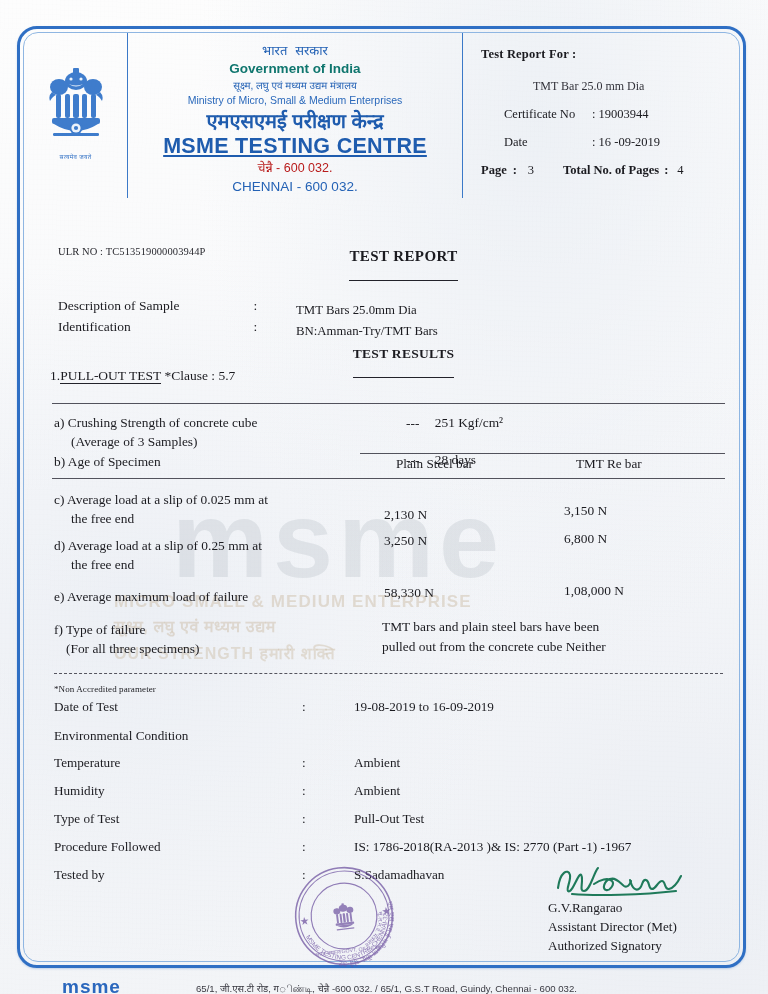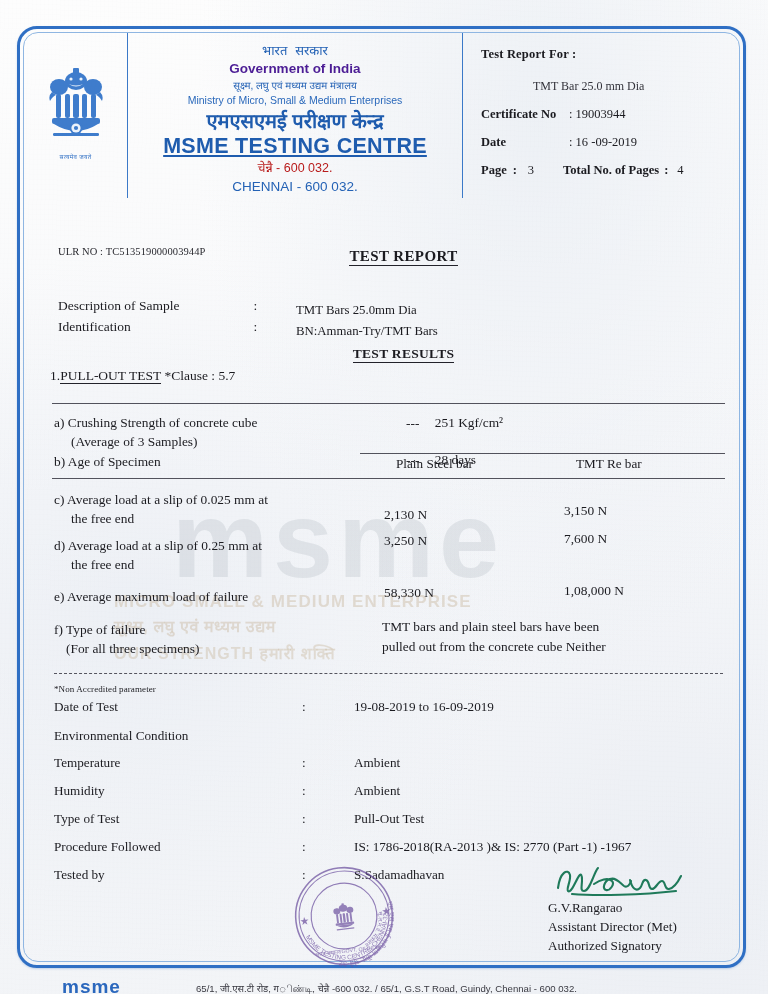--- a/index.html
+++ b/index.html
@@ -84,21 +84,21 @@
   .h-hindi-small {
     font-size: 13px;
     font-family: Liberation Mono, monospace;
     color: #2462b5;
     line-height: 1.25;
   }
   .h-goi {
     font-size: 13.5px;
     font-weight: bold;
     font-family: "Liberation Sans", sans-serif;
-    color: #4c1d95;
+    color: #0f766e;
     line-height: 1.4;
   }
   .h-ministry-hi {
     font-size: 10px;
     font-family: "Liberation Sans", sans-serif;
     color: #2462b5;
     line-height: 1.35;
   }
   .h-ministry-en {
     font-size: 10.5px;
@@ -146,21 +146,21 @@
     margin-top: 17px;
     padding-left: 52px;
     font-size: 12px;
     color: #32323a;
   }
   .hr-row {
     margin-top: 13px;
     display: flex;
     font-size: 12.5px;
   }
-  .hr-lbl { font-weight: bold; width: 88px; }
+  .hr-lbl { font-weight: normal; width: 88px; margin-left: 23px; }
   .hr-val { font-weight: normal; }
   .hr-pagerow {
     margin-top: 13px;
     display: flex;
     align-items: baseline;
     font-size: 12.5px;
   }
   .hr-pagerow .pg-lbl { font-weight: bold; }
   .hr-pagerow .pg-num { margin-left: 11px; }
   .hr-pagerow .tot-lbl { font-weight: bold; margin-left: 29px; }
@@ -229,21 +229,21 @@
   }
   .doc-title {
     position: absolute;
     left: 0; right: 0; top: 48px;
     text-align: center;
     padding-left: 44px;
     font-size: 15px;
     font-weight: bold;
     letter-spacing: .4px;
   }
-  .ul { border-bottom: 1.3px solid #22222a; padding-bottom: 1px; }
+  .ul { border-bottom: 1.3px solid #22222a; padding-bottom: 16px; }
 
   .desc {
     position: absolute;
     left: 34px; top: 96px;
     font-size: 13.5px;
     line-height: 1.55;
   }
   .desc .lbl { display: inline-block; width: 192px; }
   .desc-vals {
     position: absolute;
@@ -507,21 +507,21 @@
     <div style="padding-left:17px">the free end</div>
   </div>
   <div class="col-mid" style="top:307px">2,130 N</div>
   <div class="col-right" style="top:303px">3,150 N</div>
 
   <div class="row r-label" style="top:336px">
     <div>d) Average load at a slip of 0.25 mm at</div>
     <div style="padding-left:17px">the free end</div>
   </div>
   <div class="col-mid" style="top:333px">3,250 N</div>
-  <div class="col-right" style="top:331px">7,600 N</div>
+  <div class="col-right" style="top:331px">6,800 N</div>
 
   <div class="row r-label" style="top:387px">
     <div>e) Average maximum load of failure</div>
   </div>
   <div class="col-mid" style="top:385px">58,330 N</div>
   <div class="col-right" style="top:383px">1,08,000 N</div>
 
   <div class="row r-label" style="top:420px">
     <div>f) Type of failure</div>
     <div style="padding-left:12px">(For all three specimens)</div>

